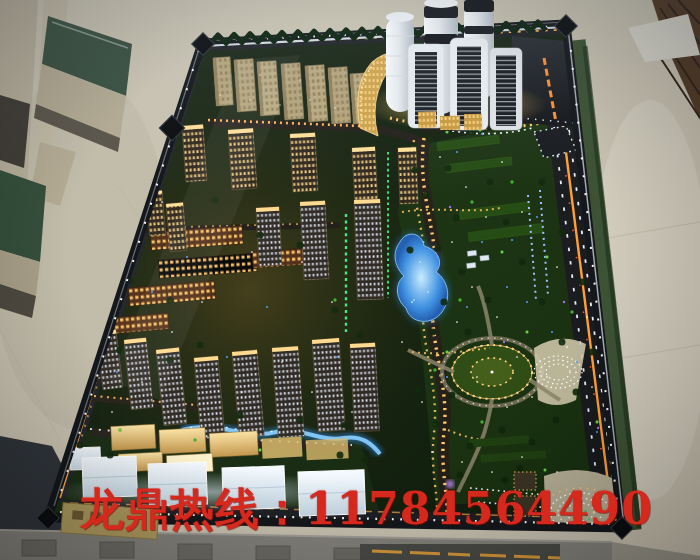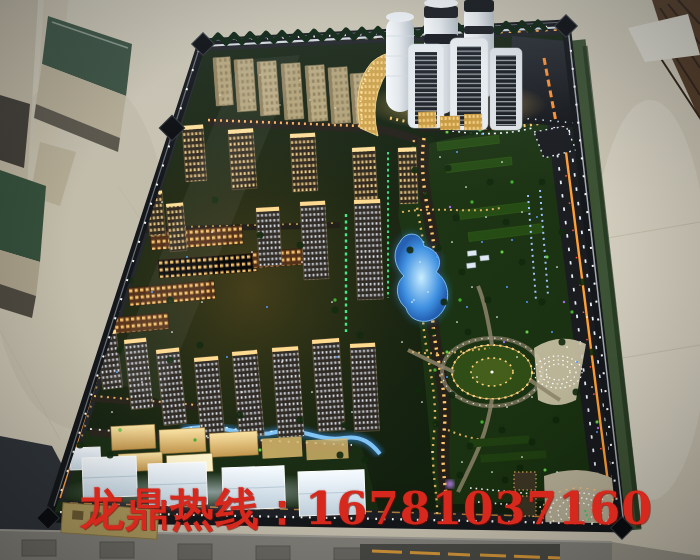--- a/index.html
+++ b/index.html
@@ -527,14 +527,14 @@
   </g>
   <g transform="rotate(4 110 520)">
     <rect x="62" y="506" width="96" height="30" fill="#ad9a5e" stroke="#8a7742" stroke-width="1"></rect>
     <rect x="72" y="513" width="11" height="9" fill="#6b5b33"></rect>
     <rect x="90" y="513" width="11" height="9" fill="#6b5b33"></rect>
   </g>
 </svg>
 
 <div class="coolcast"></div>
 <div class="vignette"></div>
-<div class="hotline">龙鼎热线：16781037160</div>
+<div class="hotline">龙鼎热线：11784564490</div>
 </div>
 
 </body></html>

